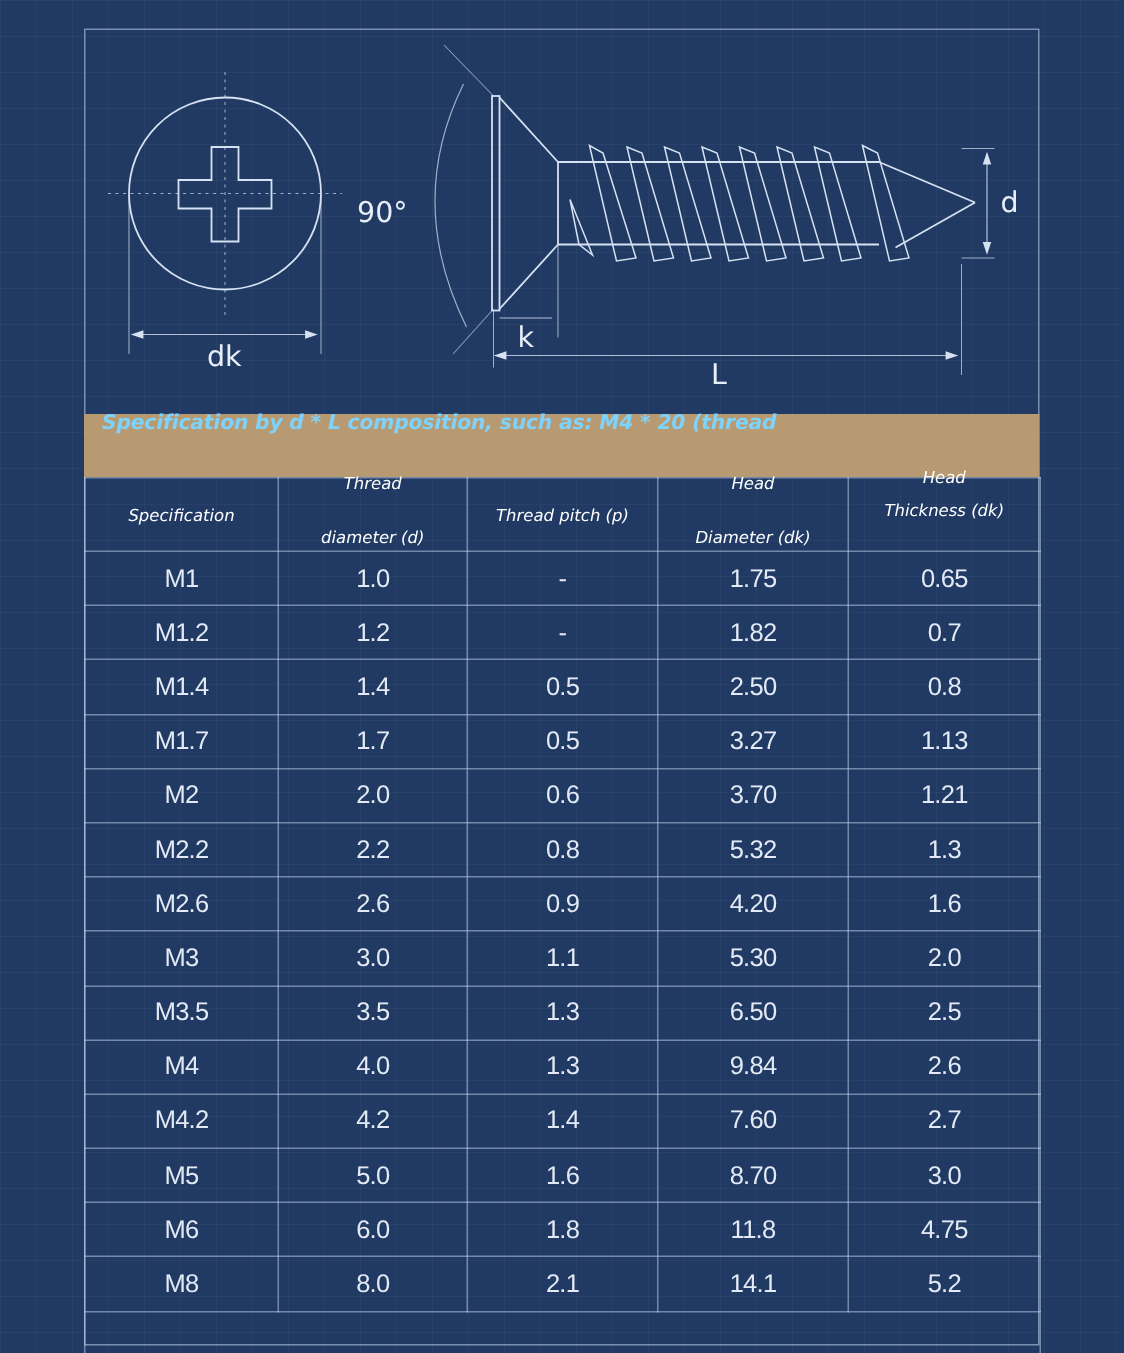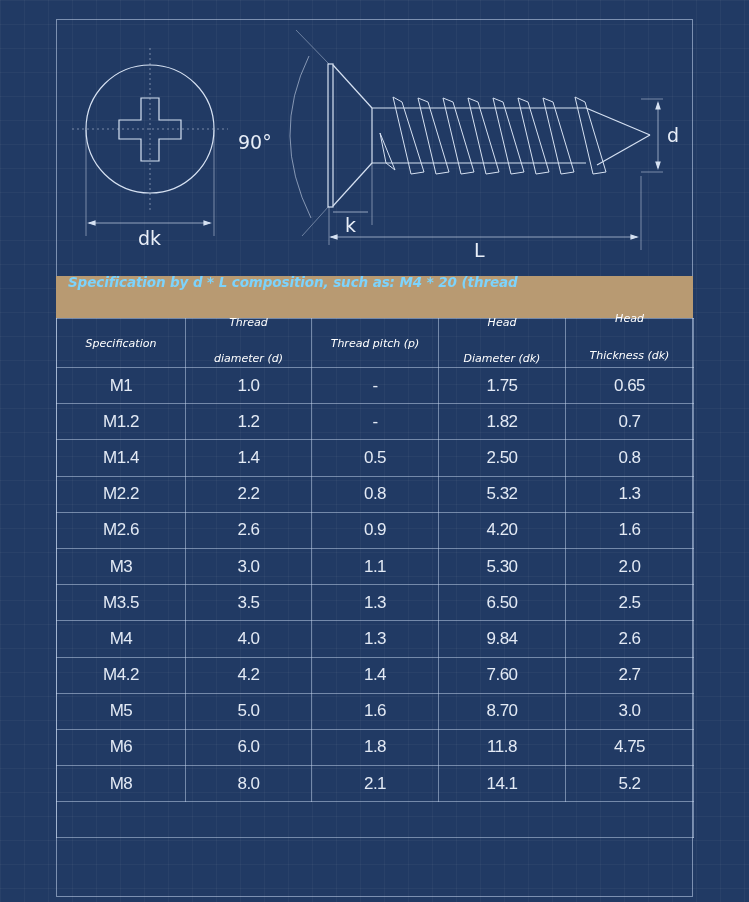--- a/index.html
+++ b/index.html
@@ -142,21 +142,21 @@
         <span class="l1">Thread</span>
         <span class="l2">diameter (d)</span>
       </th>
       <th class="single">Thread pitch (p)</th>
       <th>
         <span class="l1">Head</span>
         <span class="l2">Diameter (dk)</span>
       </th>
       <th>
         <span class="l1" style="top:-6px">Head</span>
-        <span class="l2" style="bottom:6px">Thickness (dk)</span>
+        <span class="l2" style="bottom:21px">Thickness (dk)</span>
       </th>
     </tr>
   </thead>
   <tbody>
     <tr>
         <td>M1</td>
         <td>1.0</td>
         <td>-</td>
         <td>1.75</td>
         <td>0.65</td>
@@ -169,20 +169,34 @@
         <td>0.7</td>
       </tr>
     <tr>
         <td>M1.4</td>
         <td>1.4</td>
         <td>0.5</td>
         <td>2.50</td>
         <td>0.8</td>
       </tr>
     <tr>
+        <td>M1.7</td>
+        <td>1.7</td>
+        <td>0.5</td>
+        <td>3.27</td>
+        <td>1.13</td>
+      </tr>
+    <tr>
+        <td>M2</td>
+        <td>2.0</td>
+        <td>0.6</td>
+        <td>3.70</td>
+        <td>1.21</td>
+      </tr>
+    <tr>
         <td>M2.2</td>
         <td>2.2</td>
         <td>0.8</td>
         <td>5.32</td>
         <td>1.3</td>
       </tr>
     <tr>
         <td>M2.6</td>
         <td>2.6</td>
         <td>0.9</td>

